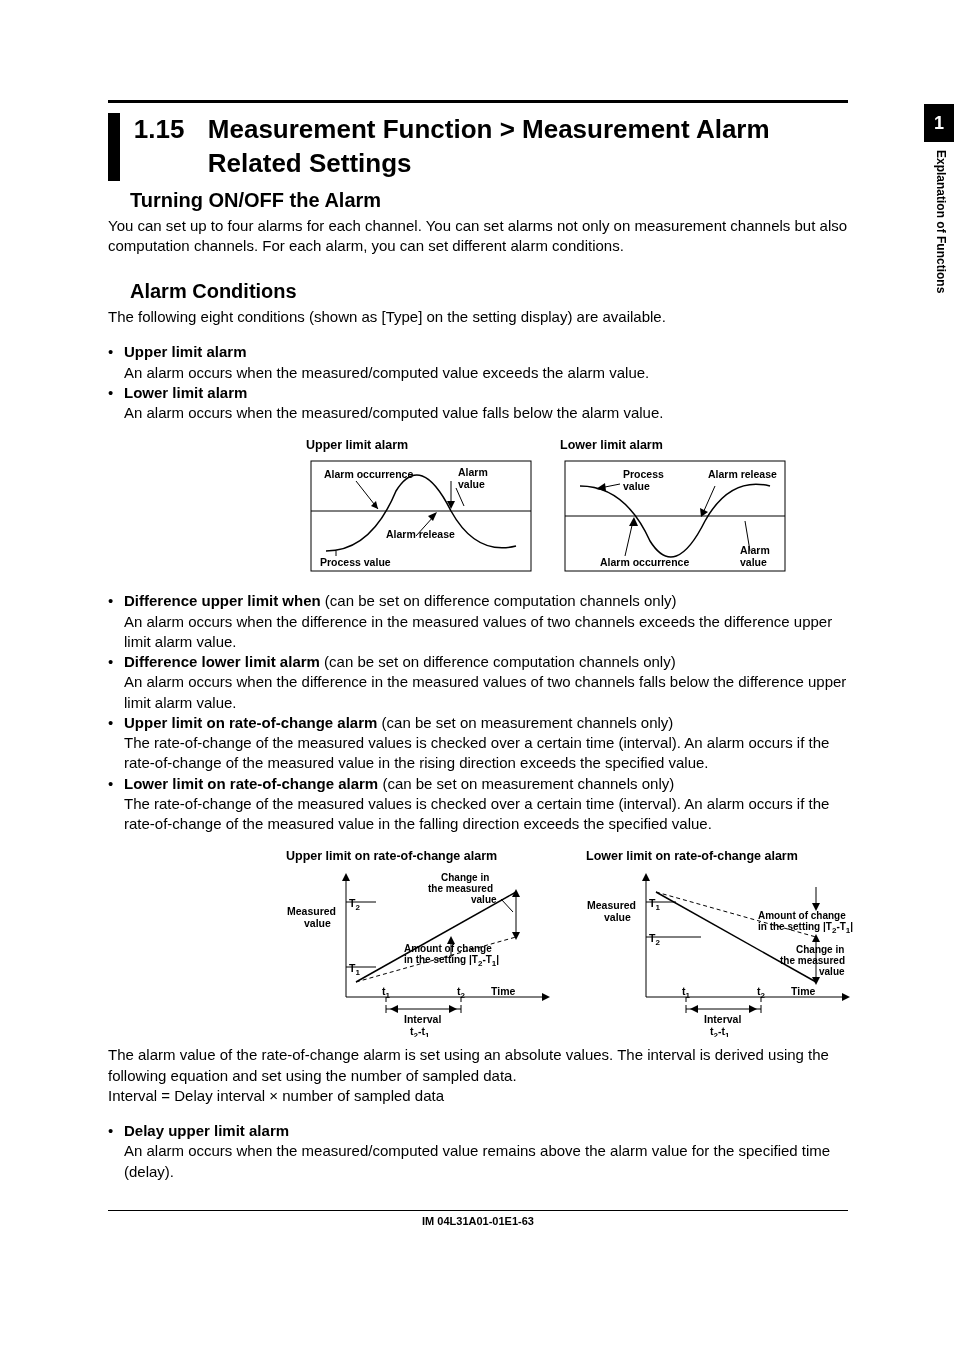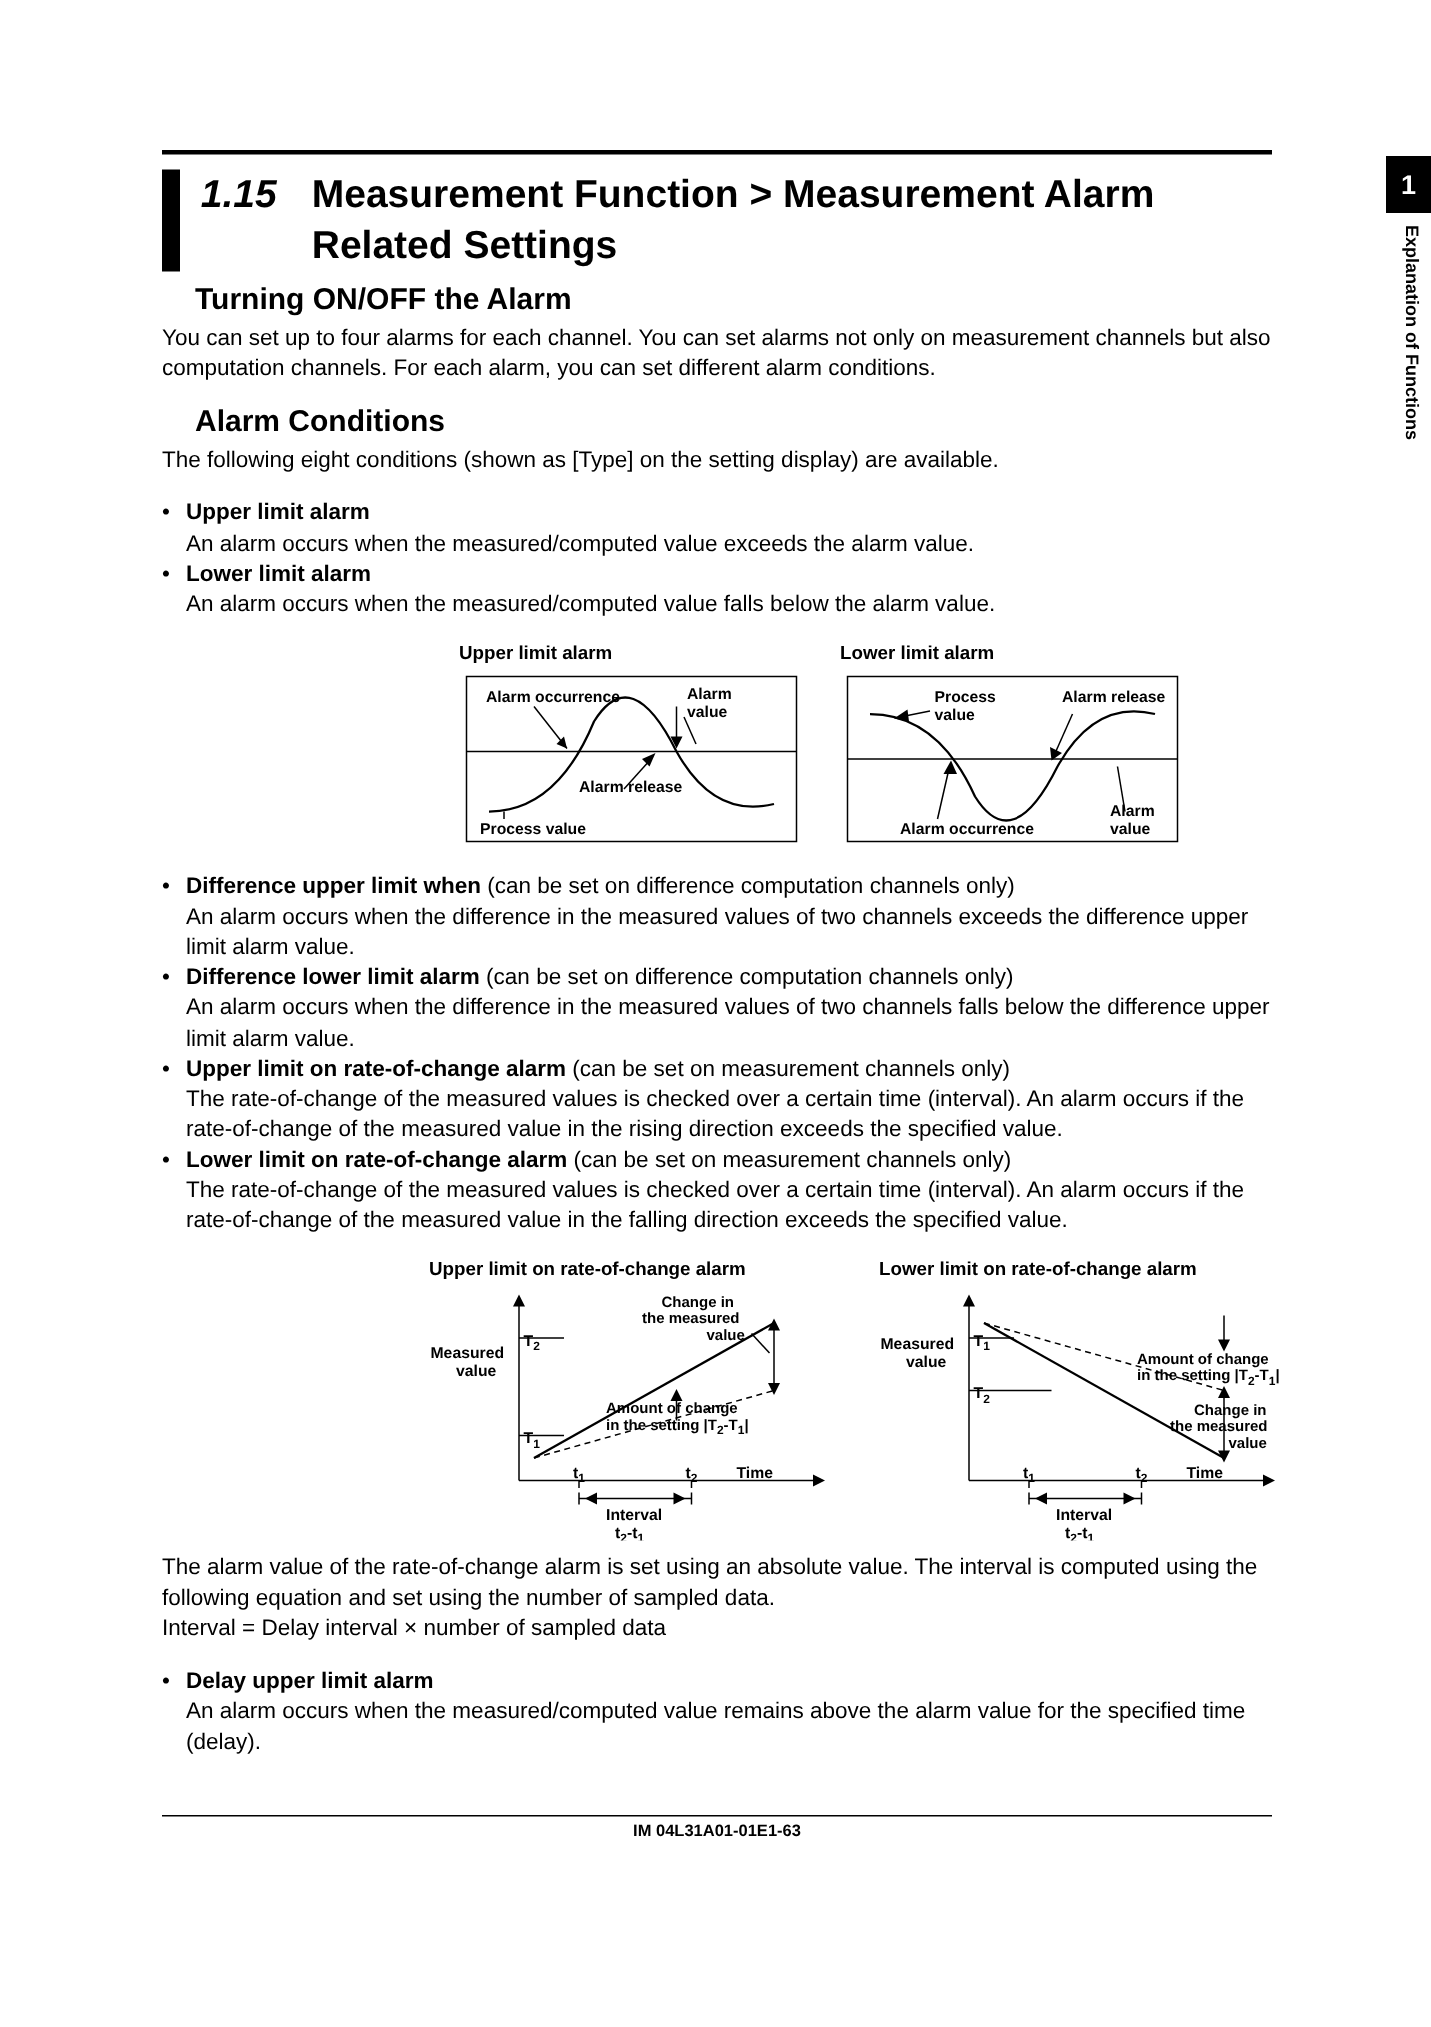--- a/index.html
+++ b/index.html
@@ -33,21 +33,21 @@
     background: #000;
     align-self: stretch;
     margin-right: 14px;
   }
   .section-title {
     font-size: 26px;
     font-weight: bold;
     line-height: 1.3;
     display: flex;
   }
-  .section-num { width: 74px; flex: 0 0 74px; font-style: italic; }
+  .section-num { width: 74px; flex: 0 0 74px; }
   .h2 {
     font-size: 20px;
     font-weight: bold;
     margin: 6px 0 4px 22px;
   }
   .body-indent {
     line-height: 1.35;
   }
   ul.body-indent { list-style: none; padding-left: 0; }
   ul.body-indent > li { display: flex; }
@@ -111,21 +111,21 @@
     <div class="section-bar"></div>
     <div class="section-title">
       <span class="section-num">1.15</span>
       <span>Measurement Function &gt; Measurement Alarm Related Settings</span>
     </div>
   </div>
 
   <div class="h2">Turning ON/OFF the Alarm</div>
   <div class="body-indent">You can set up to four alarms for each channel.  You can set alarms not only on measurement channels but also computation channels.  For each alarm, you can set different alarm conditions.</div>
 
-  <div class="h2" style="margin-top:14px">Alarm Conditions</div>
+  <div class="h2" style="margin-top:24px">Alarm Conditions</div>
   <div class="body-indent">The following eight conditions (shown as [Type] on the setting display) are available.</div>
 
   <ul class="body-indent">
     <li>
       <span class="dot">•</span>
       <span class="li-body">
         <span class="bold">Upper limit alarm</span><br>
         <span>An alarm occurs when the measured/computed value exceeds the alarm value.</span>
       </span>
     </li>
@@ -298,21 +298,21 @@
         <text x="233" y="108" font-size="10" font-weight="bold">value</text>
         <text x="96" y="128" font-size="10.5" font-weight="bold">t<tspan baseline-shift="-3" font-size="8">1</tspan></text>
         <text x="171" y="128" font-size="10.5" font-weight="bold">t<tspan baseline-shift="-3" font-size="8">2</tspan></text>
         <text x="205" y="128" font-size="10.5" font-weight="bold">Time</text>
         <text x="118" y="156" font-size="10.5" font-weight="bold">Interval</text>
         <text x="124" y="168" font-size="10.5" font-weight="bold">t<tspan baseline-shift="-3" font-size="8">2</tspan>-t<tspan baseline-shift="-3" font-size="8">1</tspan></text>
       </svg>
     </div>
   </div>
 
-  <div class="body-indent">The alarm value of the rate-of-change alarm is set using an absolute value.  The interval is computed using the following equation and set using the number of sampled data.</div>
+  <div class="body-indent">The alarm value of the rate-of-change alarm is set using an absolute values.  The interval is derived using the following equation and set using the number of sampled data.</div>
   <div class="body-indent">Interval = Delay interval × number of sampled data</div>
 
   <ul class="body-indent">
     <li>
       <span class="dot">•</span>
       <span class="li-body">
         <span class="bold">Delay upper limit alarm</span><br>
         <span>An alarm occurs when the measured/computed value remains above the alarm value for the specified time (delay).</span>
       </span>
     </li>

